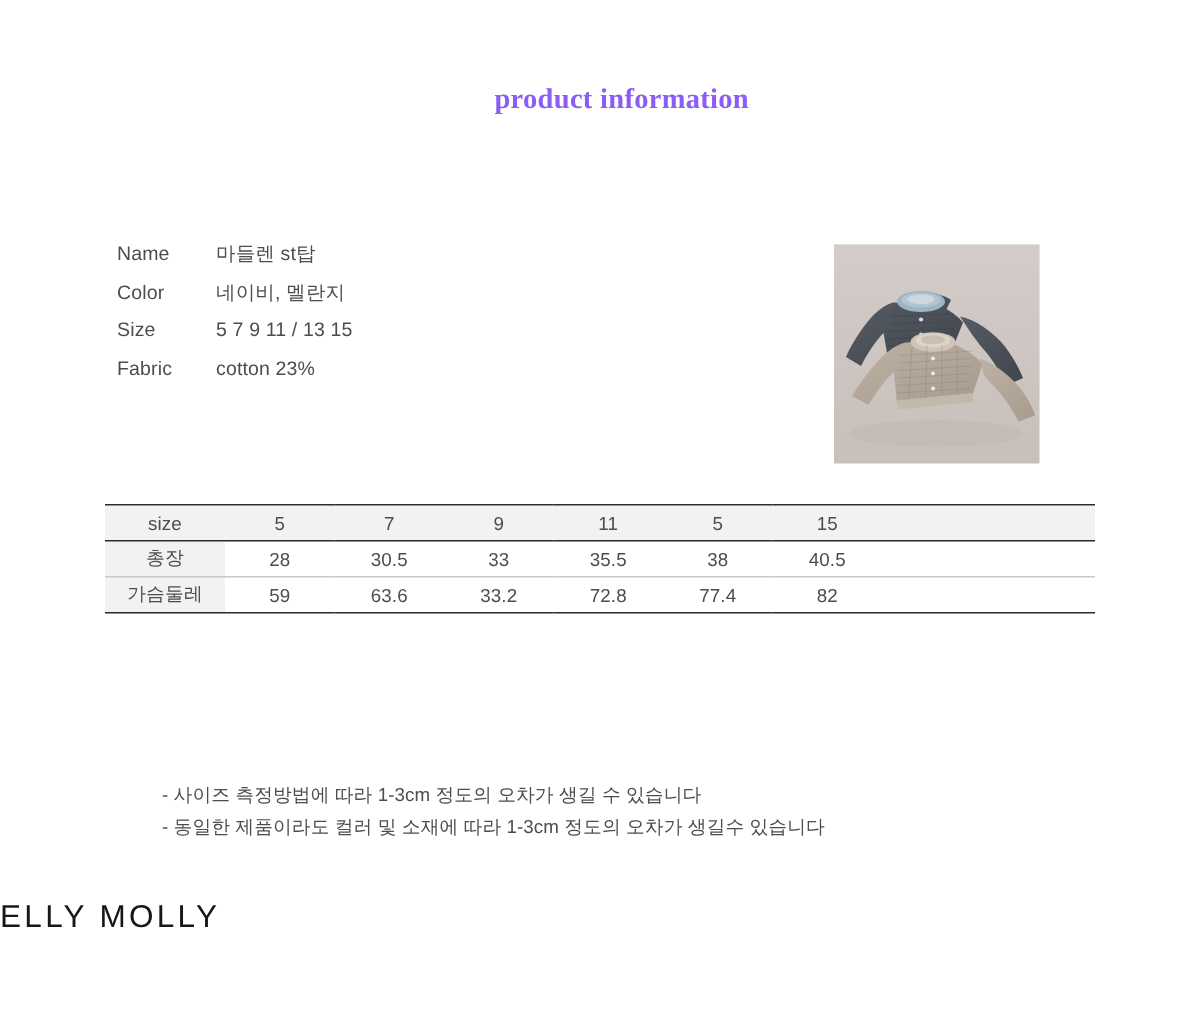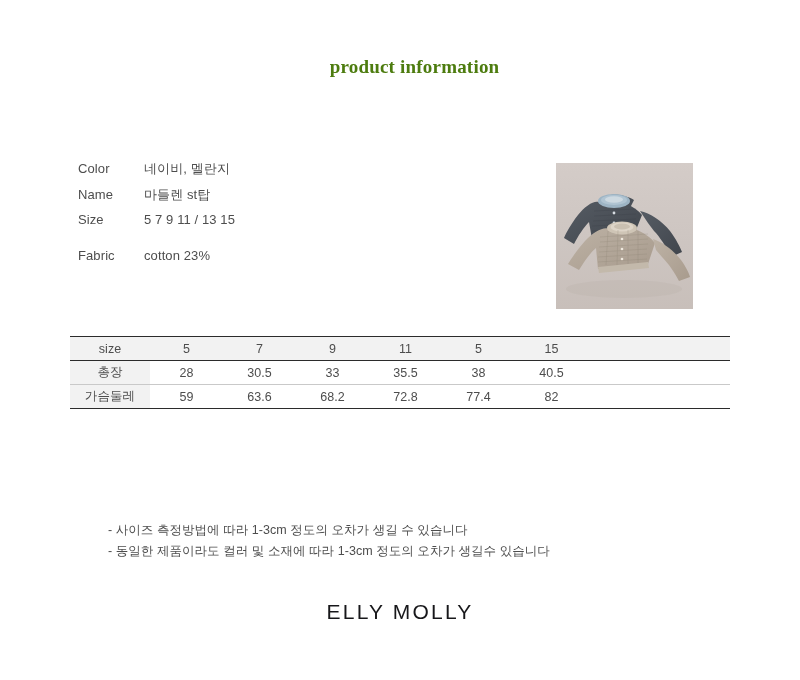--- a/index.html
+++ b/index.html
@@ -13,36 +13,36 @@
 
   
   .title {
     position: absolute;
     left: 0; top: 56px; width: 800px;
     text-align: center;
     font-family: "Liberation Serif", "DejaVu Serif", serif;
     font-weight: 700;
     font-size: 19px;
     letter-spacing: .2px;
-    color: #4d7c0f;
+    color: #8b5cf6;
     padding-left: 29px;
   }
 
   
   .spec-list {
     position: absolute;
     left: 78px; top: 160px;
     width: 420px;
   }
   .spec-row {
     display: flex;
     align-items: baseline;
     height: 26px;
   }
-  .spec-row.gap-above { margin-top: 10px; }
+  .spec-row.gap-above { }
   .spec-label {
     width: 66px;
     flex: 0 0 66px;
     font-size: 13px;
     color: #4d4d4d;
     letter-spacing: .1px;
   }
   .spec-value {
     font-size: 13px;
     color: #4d4d4d;
@@ -105,44 +105,44 @@
     color: #4d4d4d;
     line-height: 21px;
     letter-spacing: .05px;
     white-space: nowrap;
   }
 
   
   .brand {
     position: absolute;
     left: 0; top: 600px; width: 800px;
-    text-align: center;
+    text-align: left;
     font-size: 21px;
     font-weight: 400;
     letter-spacing: 2.2px;
     color: #17171a;
   }
 </style>
 </head>
 <body>
 
 <div class="page">
 
   <div class="title">product information</div>
 
   <div class="spec-list">
 
     <div class="spec-row">
+      <span class="spec-label">Name</span>
+      <span class="spec-value">마들렌 st탑</span>
+    </div>
+
+    <div class="spec-row">
       <span class="spec-label">Color</span>
       <span class="spec-value">네이비, 멜란지</span>
-    </div>
-
-    <div class="spec-row">
-      <span class="spec-label">Name</span>
-      <span class="spec-value">마들렌 st탑</span>
     </div>
 
     <div class="spec-row">
       <span class="spec-label">Size</span>
       <span class="spec-value">5 7 9 11  / 13 15</span>
     </div>
 
     <div class="spec-row gap-above">
       <span class="spec-label">Fabric</span>
       <span class="spec-value">cotton 23%</span>
@@ -248,21 +248,21 @@
         <td>33</td>
         <td>35.5</td>
         <td>38</td>
         <td>40.5</td>
         <td></td>
       </tr>
       <tr class="dark-sep">
         <td class="row-label">가슴둘레</td>
         <td>59</td>
         <td>63.6</td>
-        <td>68.2</td>
+        <td>33.2</td>
         <td>72.8</td>
         <td>77.4</td>
         <td>82</td>
         <td></td>
       </tr>
     </tbody>
   </table>
 
   <div class="notes">
     <div class="note-line">- 사이즈 측정방법에 따라 1-3cm 정도의 오차가 생길 수 있습니다</div>

